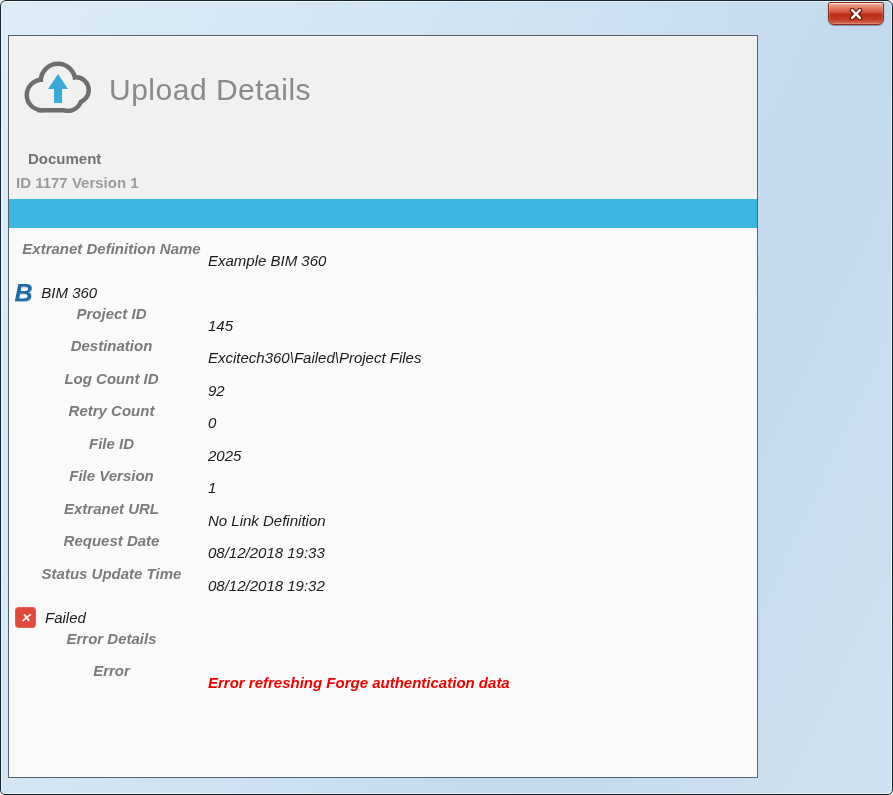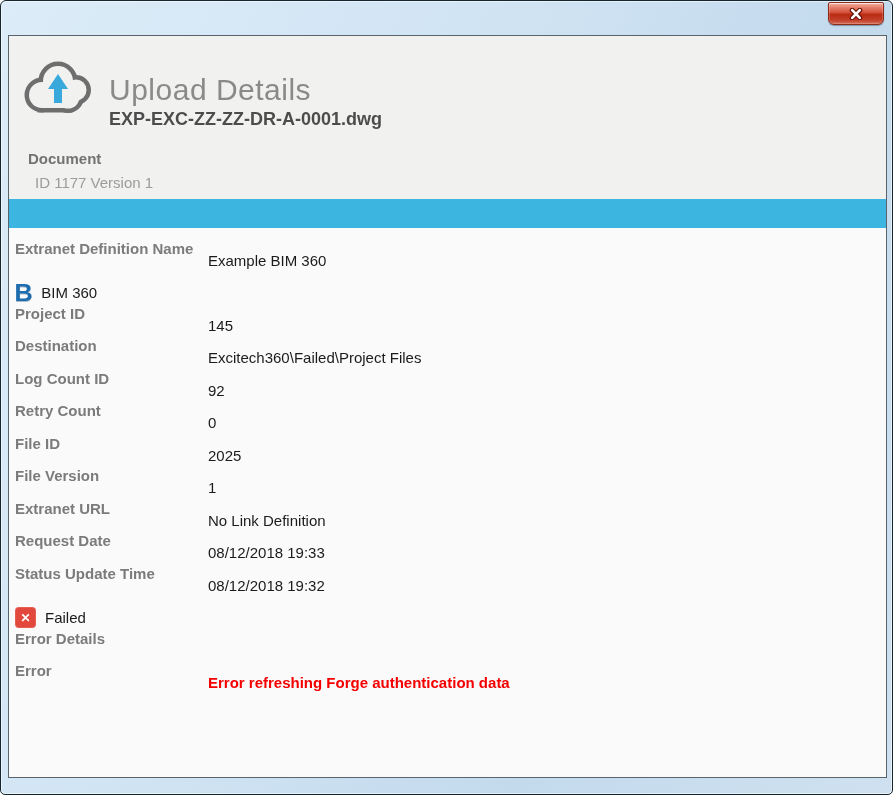--- a/index.html
+++ b/index.html
@@ -20,37 +20,37 @@
     background:linear-gradient(180deg,#f4b3a5 0%,#e4836f 20%,#d4513c 45%,#ba2b14 55%,#c2402a 82%,#d8705c 100%);
     border:1px solid #8e2c1a;
     border-radius:2px 2px 6px 6px;
     box-shadow:inset 0 1px 0 rgba(255,255,255,.6), inset 0 0 0 1px rgba(255,255,255,.18), 0 1px 1px rgba(40,60,80,.45);
     display:flex;align-items:center;justify-content:center;cursor:pointer;
   }
   .close-btn svg{display:block;}
 
   
   .client{
-    position:absolute;left:7px;top:34px;width:879px;height:743px;box-sizing:border-box;
-    border:1px solid #59636c;background:#fafafa;overflow:hidden;
+    position:absolute;left:7px;top:34px;width:750px;height:743px;box-sizing:border-box;
+    border:1px solid #59636c;background:#fafafa;overflow:hidden;text-align:center;
   }
 
   
   .header{position:relative;height:163px;background:#f1f1f0;}
   .cloud-icon{position:absolute;left:14px;top:24px;}
   .dlg-title{position:absolute;left:100px;top:37px;font-size:30px;line-height:34px;color:#8a8a8a;letter-spacing:.5px;}
   .dlg-filename{position:absolute;left:100px;top:72px;font-size:18px;line-height:22px;font-weight:bold;color:#4c4c4c;}
   .doc-type{position:absolute;left:19px;top:113px;font-size:15px;line-height:20px;color:#737373;font-weight:bold;}
-  .doc-id{position:absolute;left:26px;top:137px;font-size:15px;line-height:20px;color:#9b9b9b;}
+  .doc-id{position:absolute;left:7px;top:137px;font-size:15px;line-height:20px;color:#9b9b9b;font-weight:bold;}
 
   
   .accent-bar{height:29px;background:#3db5e1;}
 
   
-  .fields{padding:4px 4px 0 6px;}
+  .fields{padding:4px 4px 0 6px;font-style:italic;}
   .row{display:flex;align-items:center;height:32.5px;}
   .row-label{width:193px;flex:0 0 193px;font-size:15px;font-weight:bold;color:#7b7b7b;}
   .row-value{display:flex;align-items:center;gap:9px;font-size:15px;color:#1b1b1b;margin-top:24px;}
   .row-value-text.error-value{color:#f40000;font-weight:bold;}
 
   .row-icon{display:none;}
   .row-icon.bim360-icon{
     display:inline-flex;align-items:center;justify-content:center;
     font-size:24px;font-weight:bold;color:#1d6cae;line-height:1;
     text-shadow:0 1px 0 rgba(20,70,120,.35);
@@ -107,21 +107,20 @@
             <rect x="19" y="30" width="26" height="18"></rect>
           </g>
 
           <g fill="#39a9dc">
             <polygon points="35,14 25,29 45,29"></polygon>
             <rect x="31" y="28" width="8" height="15"></rect>
           </g>
         </svg>
       </span>
       <div class="dlg-title">Upload Details</div>
-      <div class="dlg-filename">EXP-EXC-ZZ-ZZ-DR-A-0001.dwg</div>
       <div class="doc-type">Document</div>
       <div class="doc-id">ID 1177 Version 1</div>
     </div>
 
     <div class="accent-bar"></div>
 
     <div class="fields">
         <div class="row">
     <div class="row-label">Extranet Definition Name</div>
     <div class="row-value">

